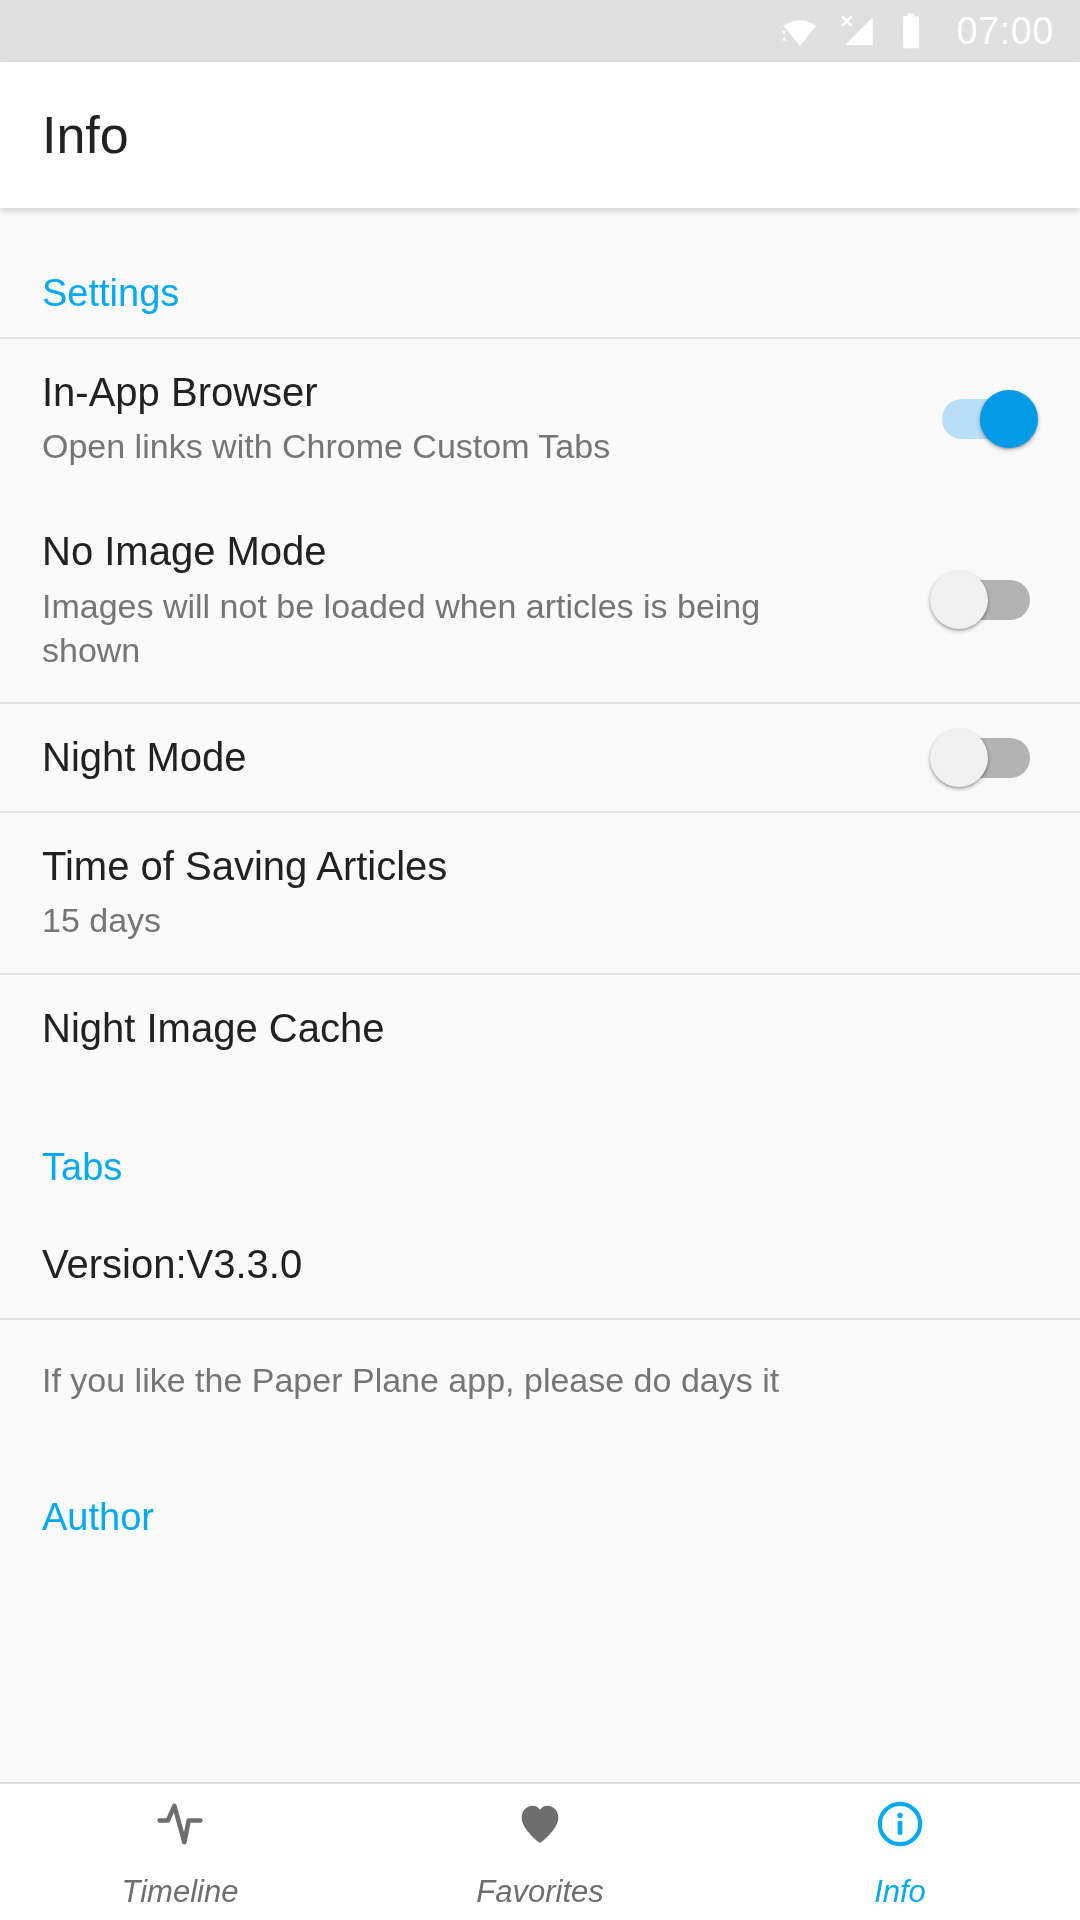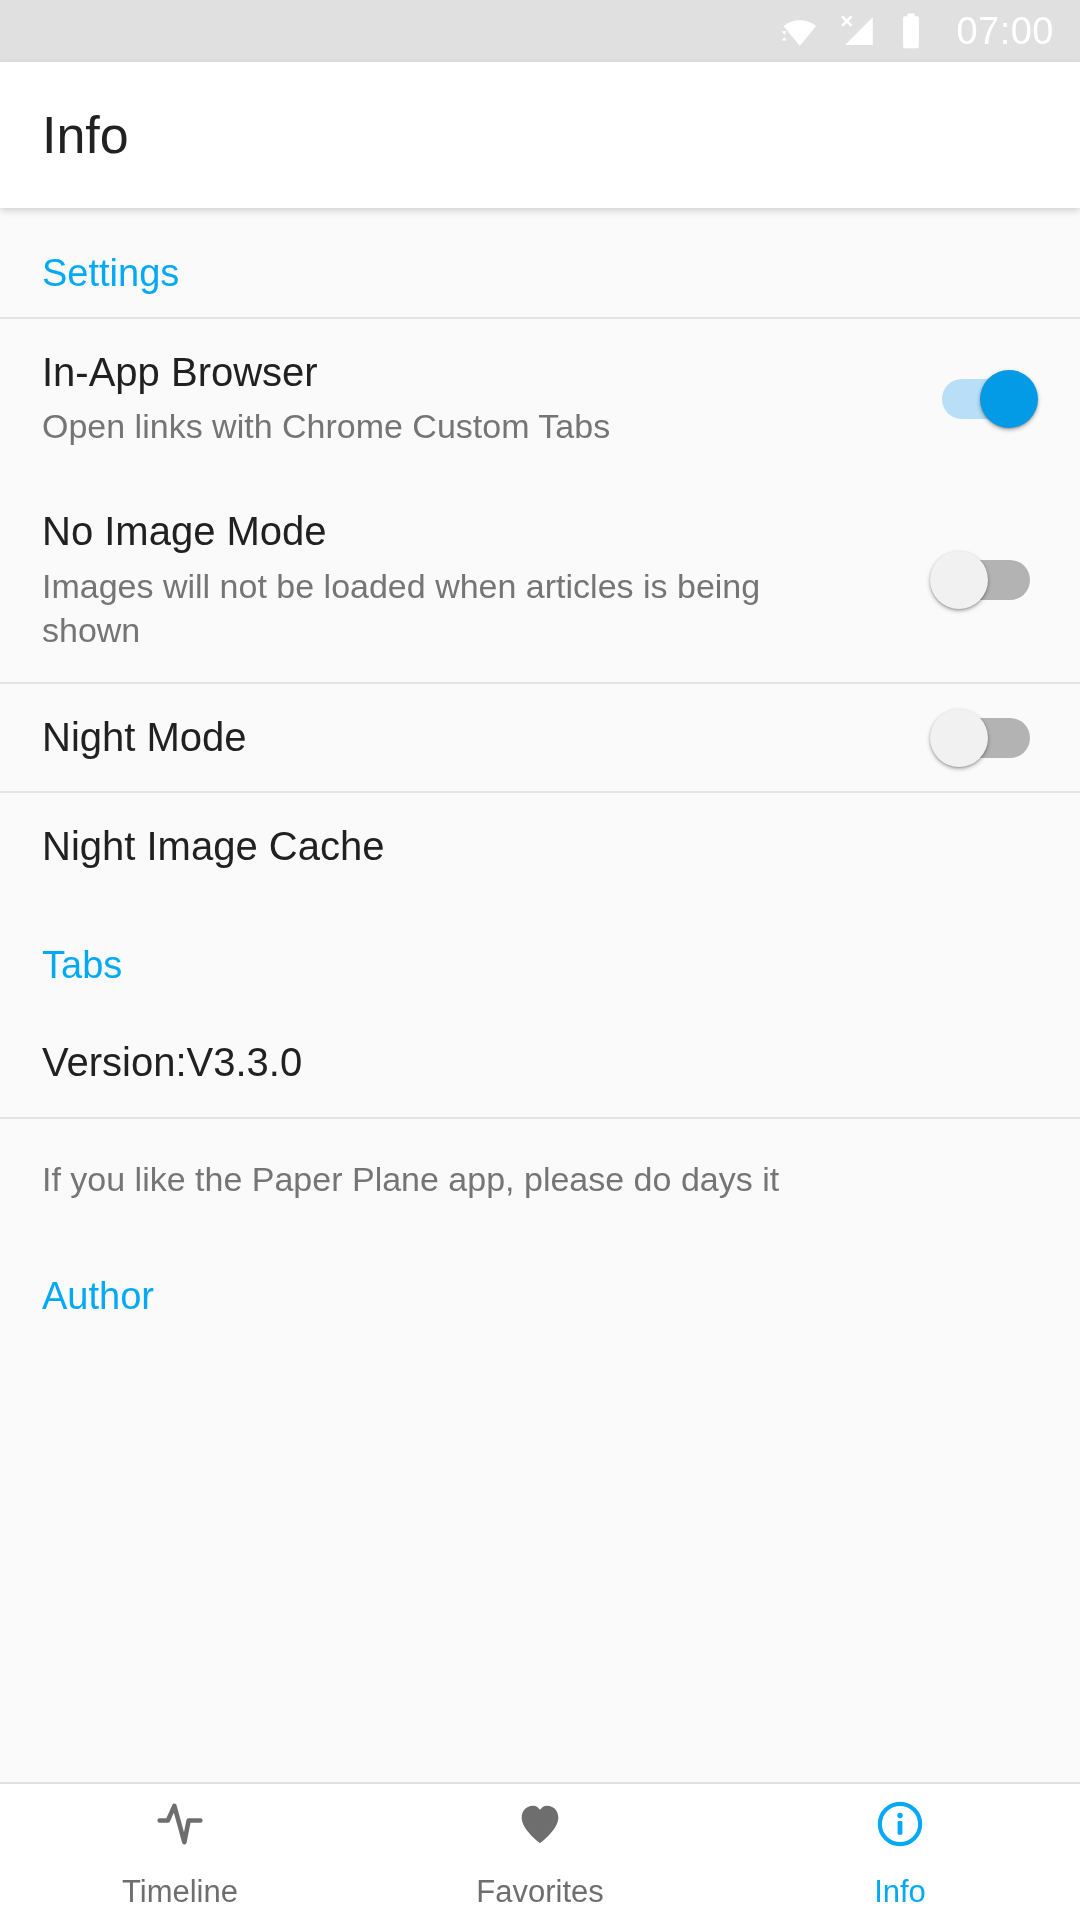--- a/index.html
+++ b/index.html
@@ -77,20 +77,21 @@
   .content {
     flex: 1 1 auto;
     background: #fafafa;
     overflow: hidden;
     position: relative;
   }
 
   .section-header {
     padding: 44px 42px 22px 42px;
     box-sizing: border-box;
+    margin-top: 20px;
   }
   .section-header .section-title {
     font-size: 38px;
     color: #03a9f4;
     font-weight: 400;
   }
 
   .row {
     padding: 0 42px;
     box-sizing: border-box;
@@ -163,20 +164,21 @@
     box-shadow: 0 -1px 4px rgba(0,0,0,0.05);
   }
   .nav-item {
     flex: 1 1 0;
     display: flex;
     flex-direction: column;
     align-items: center;
     justify-content: center;
     gap: 26px;
     height: 100%;
+    font-style: italic;
   }
   .nav-icon {
     width: 52px;
     height: 52px;
     display: flex;
     align-items: center;
     justify-content: center;
   }
   .nav-label {
     font-size: 31px;
@@ -250,20 +252,26 @@
     <div class="row">
       <div class="row-text">
         <div class="row-title">Night Mode</div>
       </div>
       <div class="switch off">
         <div class="track"></div>
         <div class="thumb"></div>
       </div>
     </div>
 
+    <div class="row">
+      <div class="row-text">
+        <div class="row-title">Time of Saving Articles</div>
+        <div class="row-sub">15 days</div>
+      </div>
+    </div>
 
     <div class="row">
       <div class="row-text">
         <div class="row-title">Night Image Cache</div>
       </div>
     </div>
 
     <div class="section-header">
       <div class="section-title">Tabs</div>
     </div>

